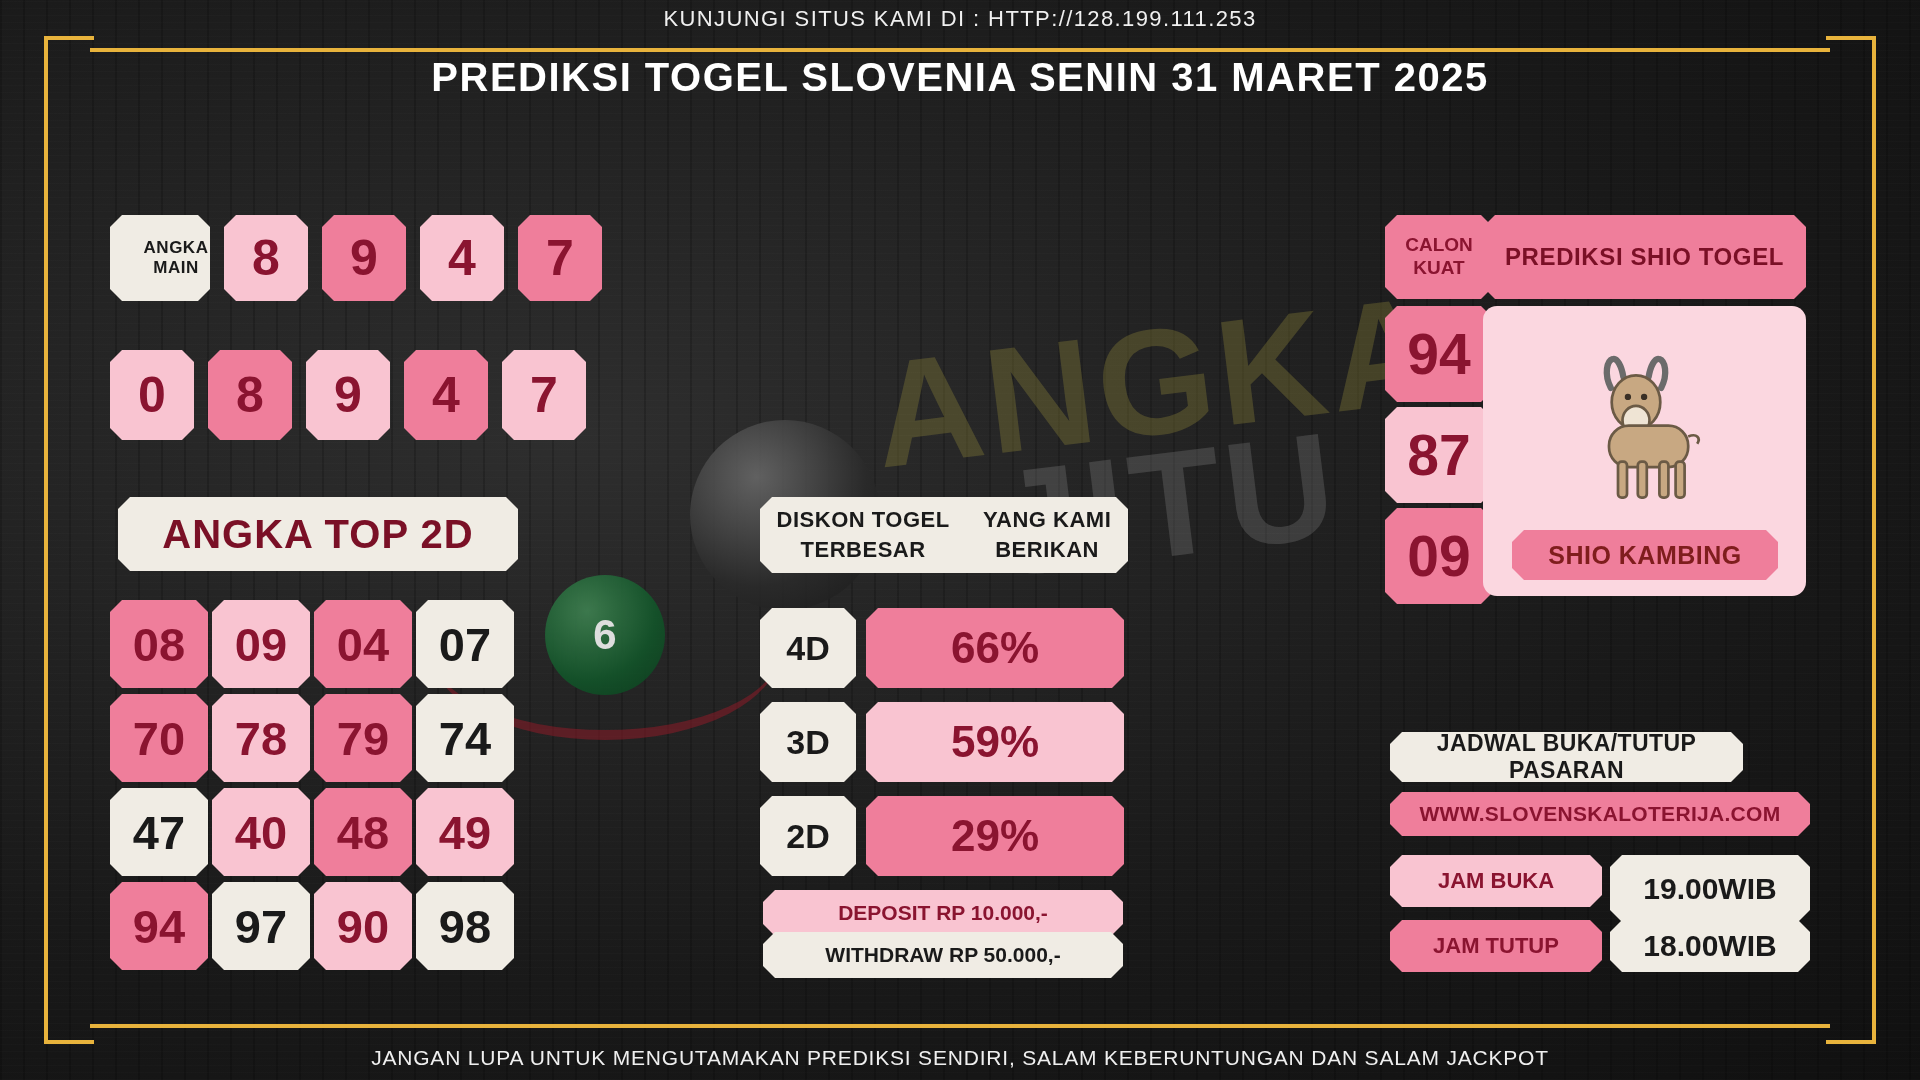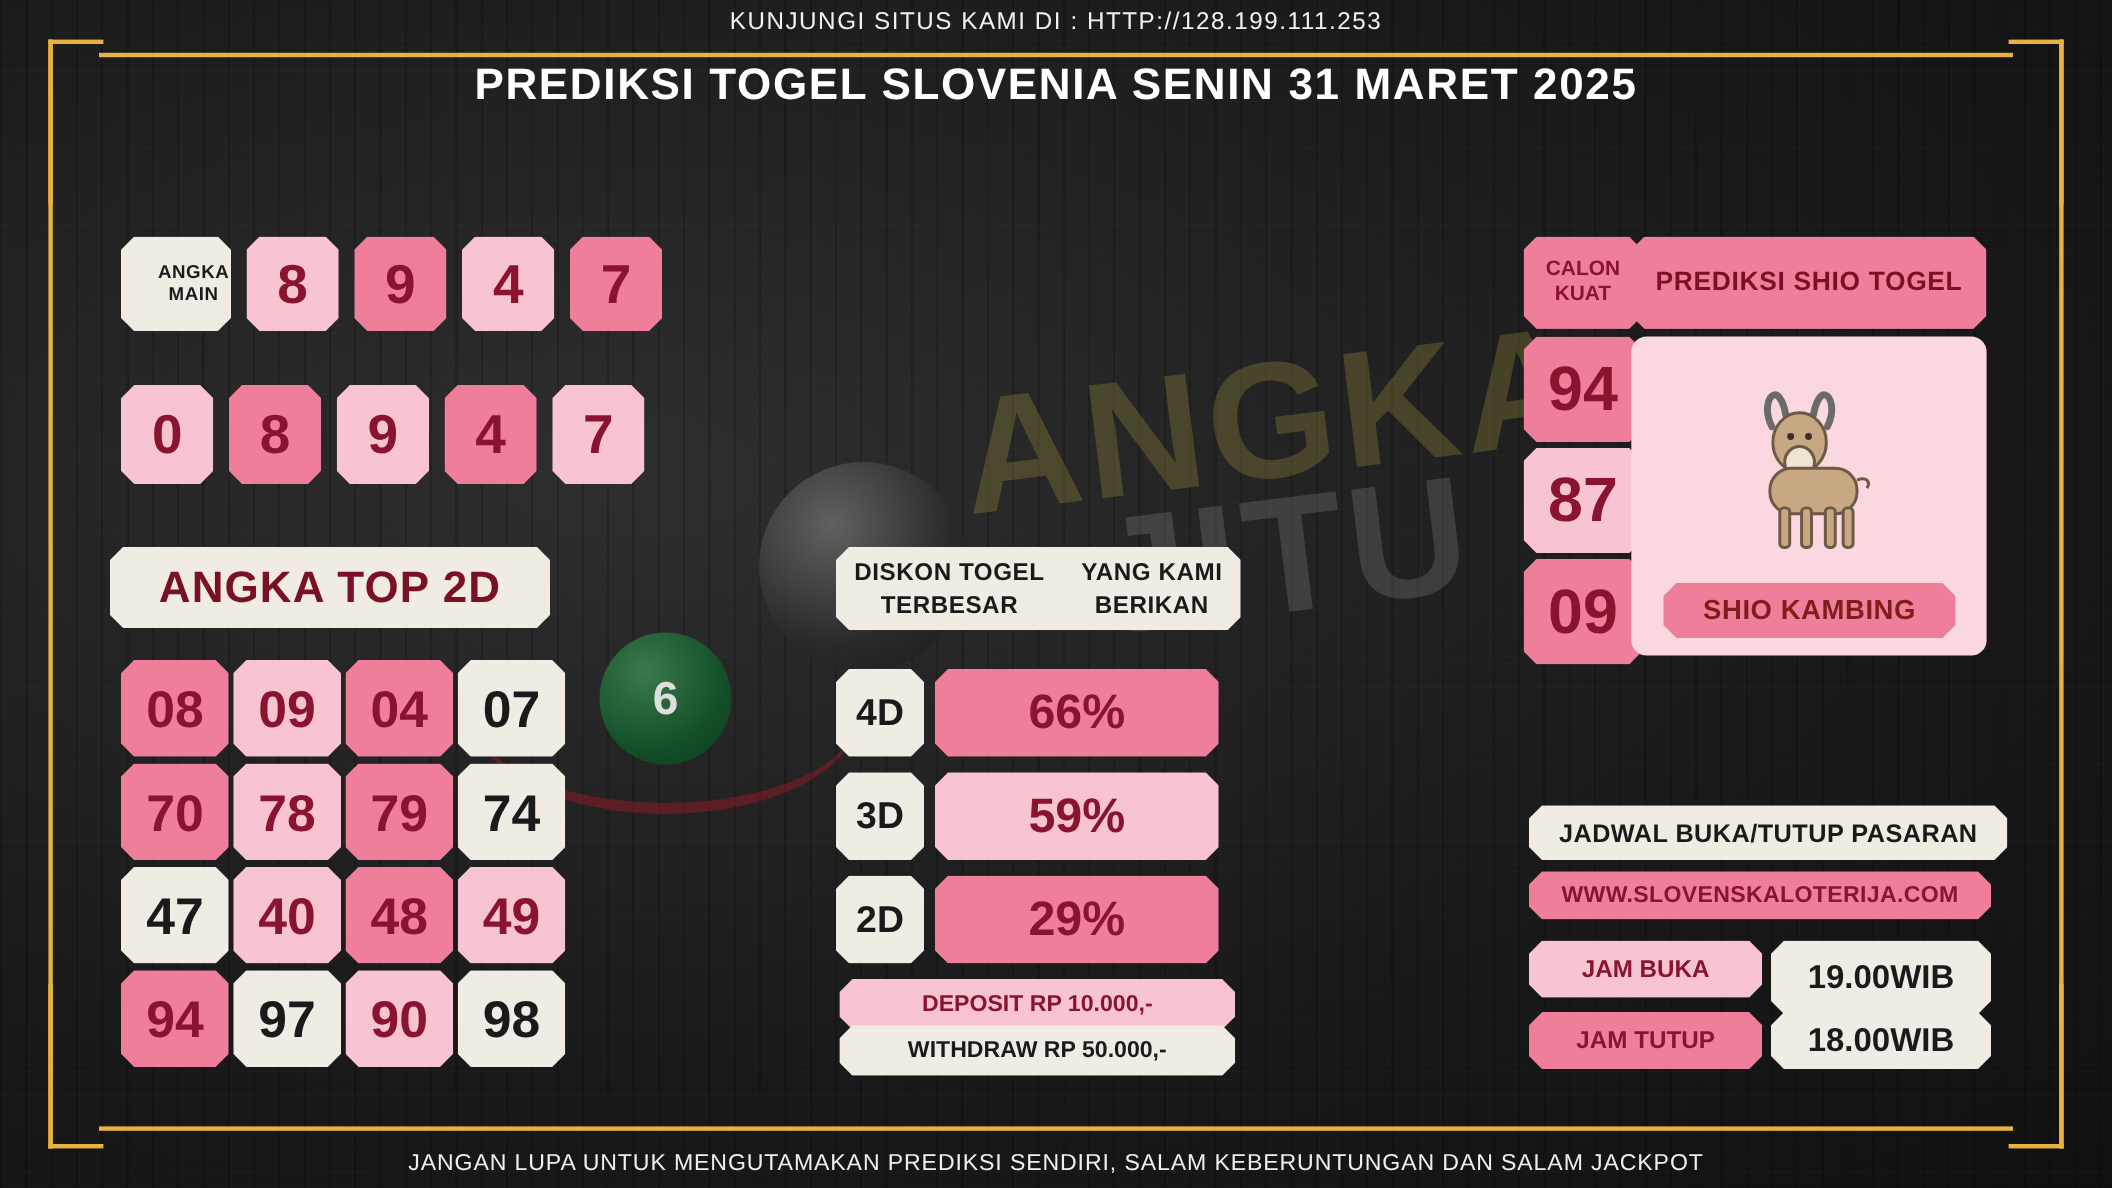--- a/index.html
+++ b/index.html
@@ -94,31 +94,31 @@
   .row-main { position: absolute; left: 110px; top: 215px; display: flex; gap: 14px; align-items: center; }
   .lbl-main { width: 100px; height: 86px; font-size: 17px; line-height: 1.15; letter-spacing: .5px; padding-left: 32px; }
   .dig-main { width: 84px; height: 86px; font-size: 50px; }
 
   
   .row-bbfs { position: absolute; left: 110px; top: 350px; display: flex; gap: 14px; align-items: center; }
   .lbl-bbfs { width: 200px; height: 92px; font-size: 18px; line-height: 1.25; letter-spacing: .3px; padding: 0 6px; }
   .dig-bbfs { width: 84px; height: 90px; font-size: 50px; }
 
   
-  .top2d-hdr { position: absolute; left: 100px; top: 497px; width: 400px; height: 74px;
+  .top2d-hdr { position: absolute; left: 118px; top: 497px; width: 400px; height: 74px;
     font-size: 40px; letter-spacing: 1px; color: #7a1026; }
   .grid2d { position: absolute; left: 110px; top: 600px; display: grid;
     grid-template-columns: repeat(4, 98px); grid-auto-rows: 88px; gap: 6px 4px; }
   .cell2d { width: 98px; height: 88px; font-size: 47px; }
 
   
   .disk-hdr { position: absolute; left: 760px; top: 497px; width: 368px; height: 76px;
     font-size: 22px; line-height: 1.35; letter-spacing: .5px; flex-direction: row; }
   .disk-row { position: absolute; display: flex; gap: 10px; align-items: center; }
-  .disk-lbl { width: 80px; height: 80px; font-size: 34px; }
+  .disk-lbl { width: 96px; height: 80px; font-size: 34px; }
   .disk-val { width: 258px; height: 80px; font-size: 44px; }
   .dr1 { left: 760px; top: 608px; }
   .dr2 { left: 760px; top: 702px; }
   .dr3 { left: 760px; top: 796px; }
   .dep { position: absolute; left: 763px; top: 890px; width: 360px; height: 46px; font-size: 21px; }
   .wdr { position: absolute; left: 763px; top: 932px; width: 360px; height: 46px; font-size: 21px; }
 
   
   .calon-lbl { position: absolute; left: 1385px; top: 215px; width: 108px; height: 84px;
     font-size: 19px; line-height: 1.2; }
@@ -126,21 +126,21 @@
     font-size: 24px; letter-spacing: .6px; color: #7a1026; }
   .calon-col { position: absolute; left: 1385px; top: 306px; display: flex; flex-direction: column; gap: 5px; }
   .calon-num { width: 108px; height: 96px; font-size: 57px; }
   .shio-box { position: absolute; left: 1483px; top: 306px; width: 323px; height: 290px;
     background: #fbd7e0; border-radius: 14px; }
   .shio-name { position: absolute; left: 1512px; top: 530px; width: 266px; height: 50px;
     font-size: 25px; letter-spacing: .5px; color: #7f1d1d; }
   .goat { position: absolute; left: 1555px; top: 345px; width: 180px; height: 165px; }
 
   
-  .jadwal-hdr { position: absolute; left: 1390px; top: 732px; width: 435px; height: 50px; font-size: 23px; letter-spacing: .4px; }
+  .jadwal-hdr { position: absolute; left: 1390px; top: 732px; width: 353px; height: 50px; font-size: 23px; letter-spacing: .4px; }
   .jadwal-url { position: absolute; left: 1390px; top: 792px; width: 420px; height: 44px; font-size: 21px; letter-spacing: .3px; }
   .jb-l { position: absolute; left: 1390px; top: 855px; width: 212px; height: 52px; font-size: 22px; }
   .jb-v { position: absolute; left: 1610px; top: 855px; width: 200px; height: 67px; font-size: 30px; }
   .jt-l { position: absolute; left: 1390px; top: 920px; width: 212px; height: 52px; font-size: 22px; }
   .jt-v { position: absolute; left: 1610px; top: 920px; width: 200px; height: 52px; font-size: 30px; }
 </style>
 </head>
 <body>
 
 <div class="poster"></div>

